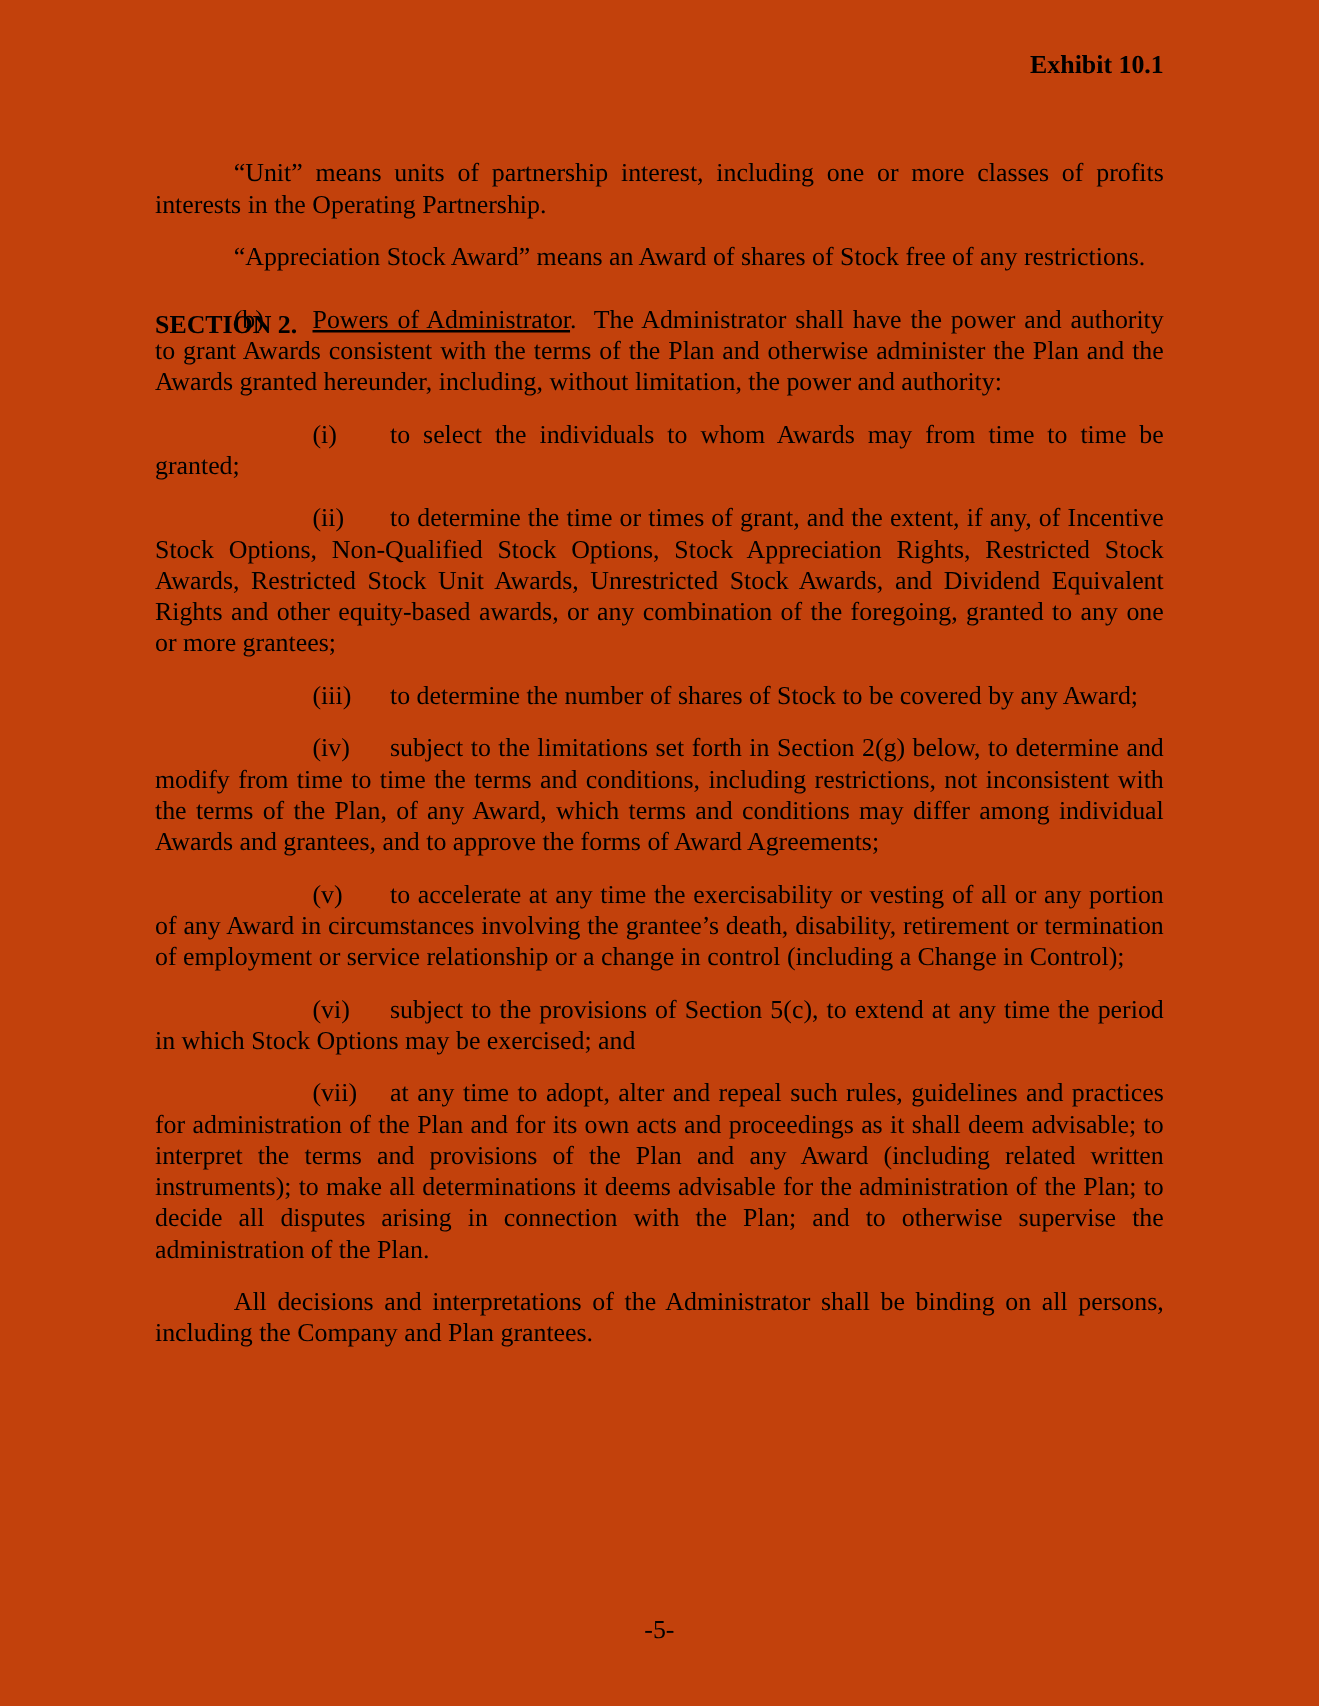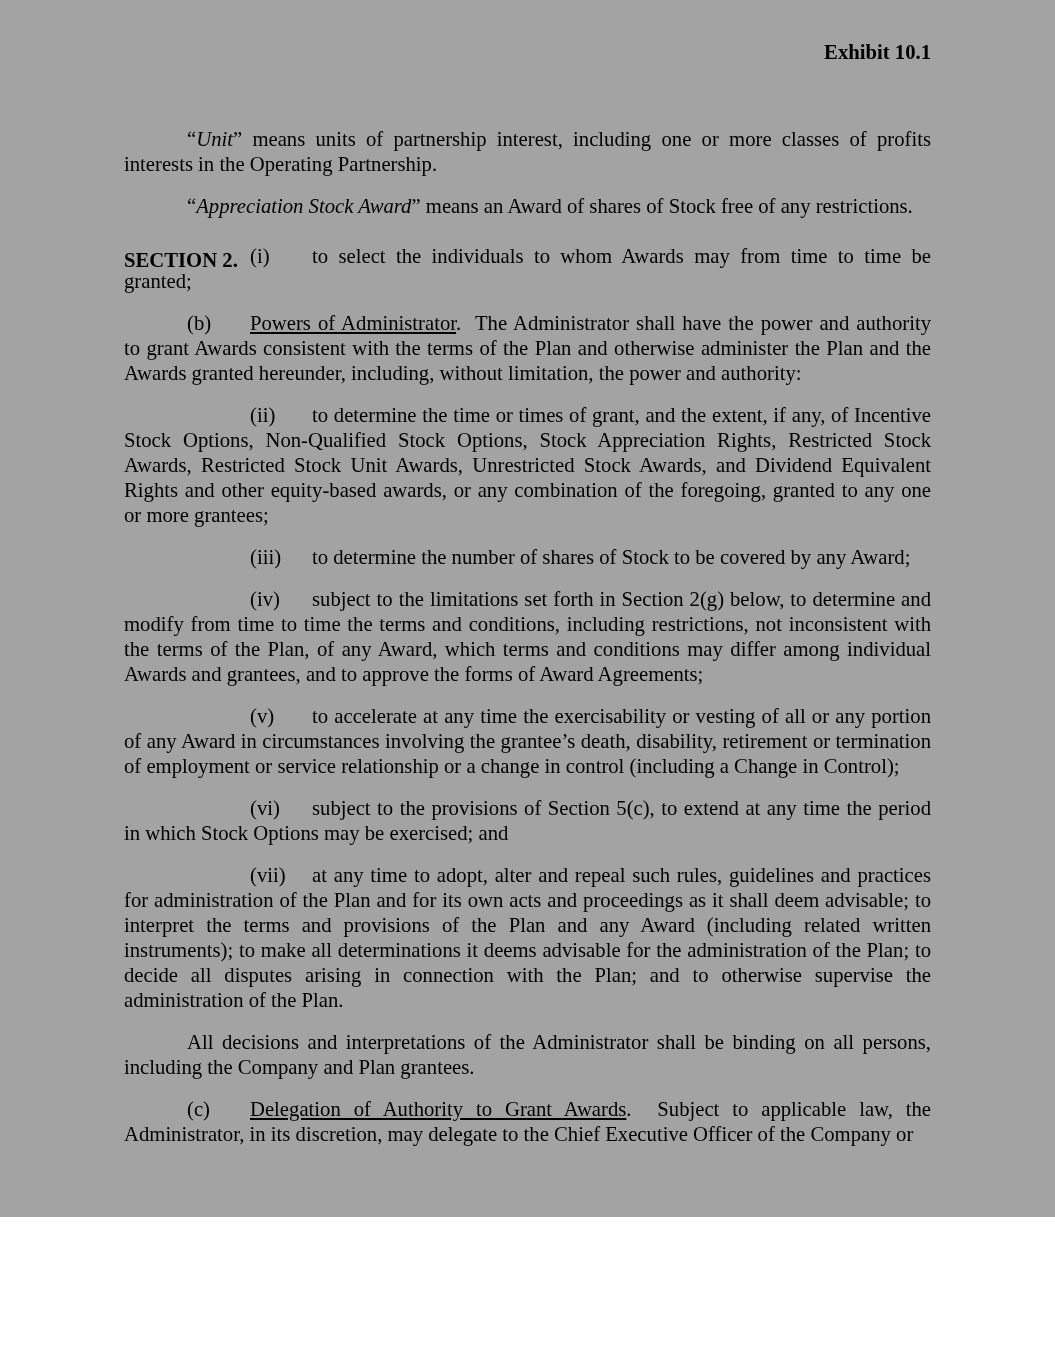--- a/index.html
+++ b/index.html
@@ -1,20 +1,20 @@
 <!DOCTYPE html>
 <html><head>
 <meta charset="utf-8">
 <style>
   html, body { margin: 0; padding: 0; background: #ffffff; }
   .page {
     position: relative;
     width: 1055px;
-    height: 1217px;
-    background: #a3a3a3;
+    height: 1365px;
+    background: #c2410c;
     color: #000000;
     font-family: "Liberation Serif", "DejaVu Serif", serif;
     font-size: 20.7px;
     line-height: 25px;
     overflow: hidden;
   }
   .content {
     position: absolute;
     left: 124px;
     top: 40px;
@@ -36,21 +36,21 @@
     text-align: left;
     position: relative;
     padding-left: 156px;
     text-indent: 0;
     margin-bottom: 25px;
   }
   .lbl-sec { position: absolute; left: 0; top: 12px; }
   .blockline { display: block; }
   .lbl-a { display: inline-block; width: 63px; text-indent: 0; }
   .lbl-r { display: inline-block; width: 62px; text-indent: 0; }
-  .italic { font-style: italic; }
+  .italic { }
   .underline { text-decoration: underline; }
   .doc-footer {
     position: absolute;
     left: 0;
     top: 1292px;
     width: 100%;
     text-align: center;
   }
 </style>
 </head>
@@ -58,26 +58,25 @@
 
 <div class="page">
   <div class="content">
     <div class="doc-header">Exhibit 10.1</div>
     <div>
         <div class="para ind1"><span class="">“</span><span class="italic">Unit</span><span class="">” means units of partnership interest, including one or more classes of profits interests in the Operating Partnership.</span></div>
         <div class="para ind1"><span class="">“</span><span class="italic">Appreciation Stock Award</span><span class="">” means an Award of shares of Stock free of any restrictions.</span></div>
         <div class="para heading">
           <span class="lbl-sec">SECTION 2.</span>
         </div>
+        <div class="para ind1"><span class="lbl-a">(b)</span><span class="underline">Powers of Administrator</span><span class="">.&nbsp; The Administrator shall have the power and authority to grant Awards consistent with the terms of the Plan and otherwise administer the Plan and the Awards granted hereunder, including, without limitation, the power and authority:</span></div>
         <div class="para ind2"><span class="lbl-r">(i)</span><span class="">to select the individuals to whom Awards may from time to time be granted;</span></div>
-        <div class="para ind1"><span class="lbl-a">(b)</span><span class="underline">Powers of Administrator</span><span class="">.&nbsp; The Administrator shall have the power and authority to grant Awards consistent with the terms of the Plan and otherwise administer the Plan and the Awards granted hereunder, including, without limitation, the power and authority:</span></div>
         <div class="para ind2"><span class="lbl-r">(ii)</span><span class="">to determine the time or times of grant, and the extent, if any, of Incentive Stock Options, Non-Qualified Stock Options, Stock Appreciation Rights, Restricted Stock Awards, Restricted Stock Unit Awards, Unrestricted Stock Awards, and Dividend Equivalent Rights and other equity-based awards, or any combination of the foregoing, granted to any one or more grantees;</span></div>
         <div class="para ind2"><span class="lbl-r">(iii)</span><span class="">to determine the number of shares of Stock to be covered by any Award;</span></div>
         <div class="para ind2"><span class="lbl-r">(iv)</span><span class="">subject to the limitations set forth in Section 2(g) below, to determine and modify from time to time the terms and conditions, including restrictions, not inconsistent with the terms of the Plan, of any Award, which terms and conditions may differ among individual Awards and grantees, and to approve the forms of Award Agreements;</span></div>
         <div class="para ind2"><span class="lbl-r">(v)</span><span class="">to accelerate at any time the exercisability or vesting of all or any portion of any Award in circumstances involving the grantee’s death, disability, retirement or termination of employment or service relationship or a change in control (including a Change in Control);</span></div>
         <div class="para ind2"><span class="lbl-r">(vi)</span><span class="">subject to the provisions of Section 5(c), to extend at any time the period in which Stock Options may be exercised; and</span></div>
         <div class="para ind2"><span class="lbl-r">(vii)</span><span class="">at any time to adopt, alter and repeal such rules, guidelines and practices for administration of the Plan and for its own acts and proceedings as it shall deem advisable; to interpret the terms and provisions of the Plan and any Award (including related written instruments); to make all determinations it deems advisable for the administration of the Plan; to decide all disputes arising in connection with the Plan; and to otherwise supervise the administration of the Plan.</span></div>
         <div class="para ind1"><span class="">All decisions and interpretations of the Administrator shall be binding on all persons, including the Company and Plan grantees.</span></div>
-        <div class="para ind1"><span class="lbl-a">(c)</span><span class="underline">Delegation of Authority to Grant Awards</span><span class="">.&nbsp; Subject to applicable law, the Administrator, in its discretion, may delegate to the Chief Executive Officer of the Company or</span></div>
       </div>
   </div>
   <div class="doc-footer">-5-</div>
 </div>
 
 </body></html>

